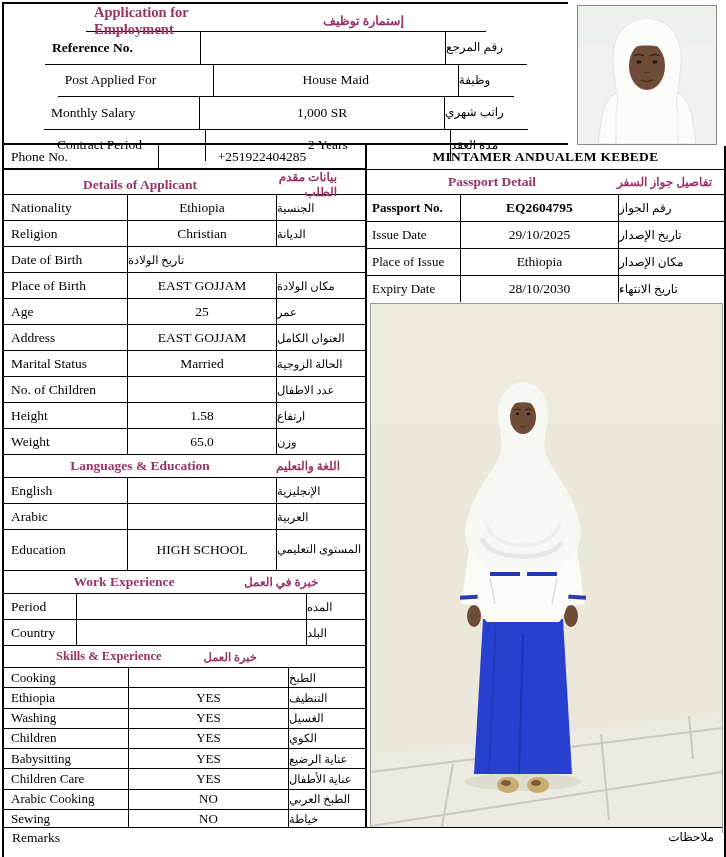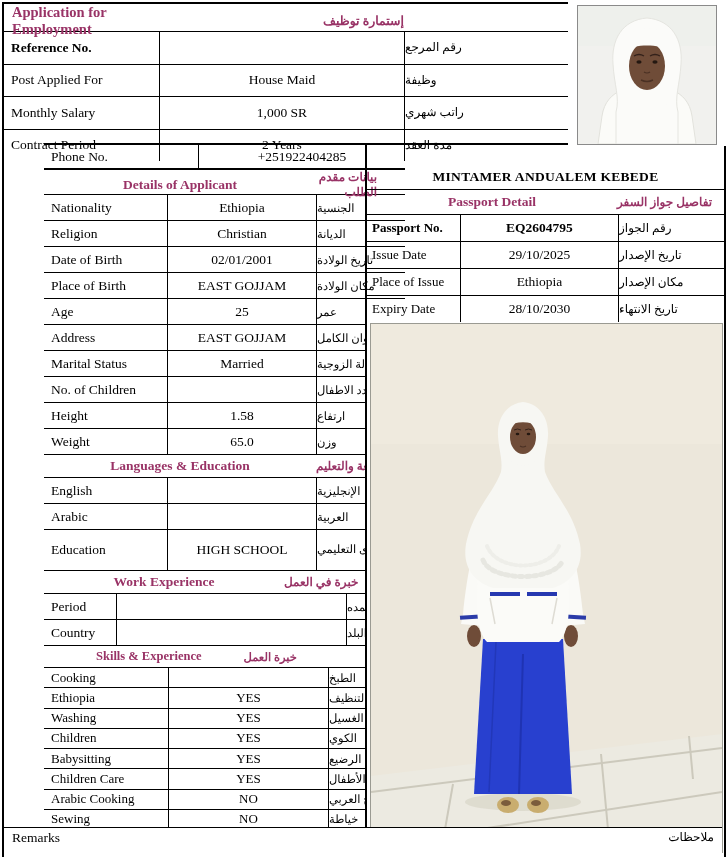--- a/index.html
+++ b/index.html
@@ -15,37 +15,37 @@
   .c { display:flex; align-items:center; overflow:hidden; white-space:nowrap; }
   .c.l { padding-left:7px; font-size:13.5px; }
   .c.m { justify-content:center; border-left:1px solid #000; font-size:13.5px; }
   .c.a { justify-content:flex-end; padding-right:0; border-left:1px solid #000;
          direction:rtl; font-size:11.5px; }
   
   #frame { position:absolute; left:2px; top:2px; width:720px; height:853px;
            border:2px solid #000; pointer-events:none; z-index:5; }
   
   #top-table { position:absolute; left:4px; top:4px; width:564px; height:157px;
-               display:flex; flex-direction:column; }
+               display:flex; flex-direction:column;align-items:center; }
   #top-table .title { height:27px; flex:none; display:grid;
                       grid-template-columns:155px 245px 1fr; border-bottom:1px solid #000; }
   #top-table .title .en { display:flex; align-items:center; padding-left:8px; font-size:14.5px; }
   #top-table .title .ar { grid-column:2 / 4; display:flex; align-items:center;
                           justify-content:center; direction:rtl; font-size:12.5px; }
   #top-table .row { flex:1; grid-template-columns:155px 245px 1fr; }
   #top-table .c.a { padding-right:24px; font-size:12px; border-left:1px solid #000; }
   #top-table .row.bold-label .c.l { font-weight:bold; }
   
   #portrait-cell { position:absolute; left:568px; top:0; width:158px; height:146px;
                    background:#fff; z-index:6; }
   #portrait { position:absolute; left:9px; top:5px; width:138px; height:138px;
               border:1px solid #8a8a8a; background:#f1f1ee; }
   
   #left-col { position:absolute; left:4px; top:143px; width:361px; height:684px;
-              border-top:2px solid #000; display:flex; flex-direction:column;margin-left:40px; }
+              border-top:2px solid #000; display:flex; flex-direction:column; }
   .sec-head { flex:none; display:grid; align-items:center; border-bottom:1px solid #000; }
   .sec-head .en { display:flex; align-items:center; justify-content:center; font-size:13.5px; }
   .sec-head .ar { display:flex; align-items:center; justify-content:flex-end;
                   direction:rtl; font-size:12px; }
   #phone-row { flex:none; height:23px; display:grid; grid-template-columns:154px 1fr;
                border-bottom:2px solid #000; }
   #details-head { height:24px; grid-template-columns:272px 1fr; }
   #details-head .ar { padding-right:28px; }
   .t-details .row { flex:none; height:25px; grid-template-columns:123px 149px 1fr; }
   #lang-head { height:22px; grid-template-columns:272px 1fr; border-top:1px solid #000; }
@@ -62,21 +62,21 @@
   .t-skills { flex:1; display:flex; flex-direction:column; }
   .t-skills .row { flex:1; grid-template-columns:124px 160px 1fr; }
   .t-skills .c.l { font-size:13px; }
   .t-skills .c.m { font-size:13px; }
   
   #right-col { position:absolute; left:365px; top:143px; width:357px; height:684px;
                border-top:2px solid #000; border-left:2px solid #000;
                display:flex; flex-direction:column; }
   #name-row { flex:none; height:24px; display:flex; align-items:center; justify-content:center;
               font-weight:bold; font-size:13.5px; letter-spacing:.3px;
-              border-bottom:1px solid #000;margin-top:20px; }
+              border-bottom:1px solid #000; }
   #passport-head { height:24px; grid-template-columns:250px 1fr; }
   #passport-head .ar { padding-right:10px; }
   .t-passport .row { flex:none; height:26px; grid-template-columns:93px 158px 1fr; }
   .t-passport .row.bold .c.l, .t-passport .row.bold .c.m { font-weight:bold; }
   .t-passport .c.l { padding-left:5px; font-size:13px; }
   .t-passport .c.a { font-size:12px; padding-right:8px; }
   
   #fullbody-wrap { flex:1; position:relative; background:#fff; }
   #fullbody { position:absolute; left:3px; top:1px; width:351px; height:528px;
               border:1px solid #9a9a92; background:#ece7db; overflow:hidden; }
@@ -159,21 +159,20 @@
         <div class="c m">Ethiopia</div>
         <div class="c a">الجنسية</div>
       </div>
       <div class="row">
         <div class="c l">Religion</div>
         <div class="c m">Christian</div>
         <div class="c a">الديانة</div>
       </div>
       <div class="row">
         <div class="c l">Date of Birth</div>
-        <div class="c m">02/01/2001</div>
         <div class="c a">تاريخ الولادة</div>
       </div>
       <div class="row">
         <div class="c l">Place of Birth</div>
         <div class="c m">EAST GOJJAM</div>
         <div class="c a">مكان الولادة</div>
       </div>
       <div class="row">
         <div class="c l">Age</div>
         <div class="c m">25</div>

